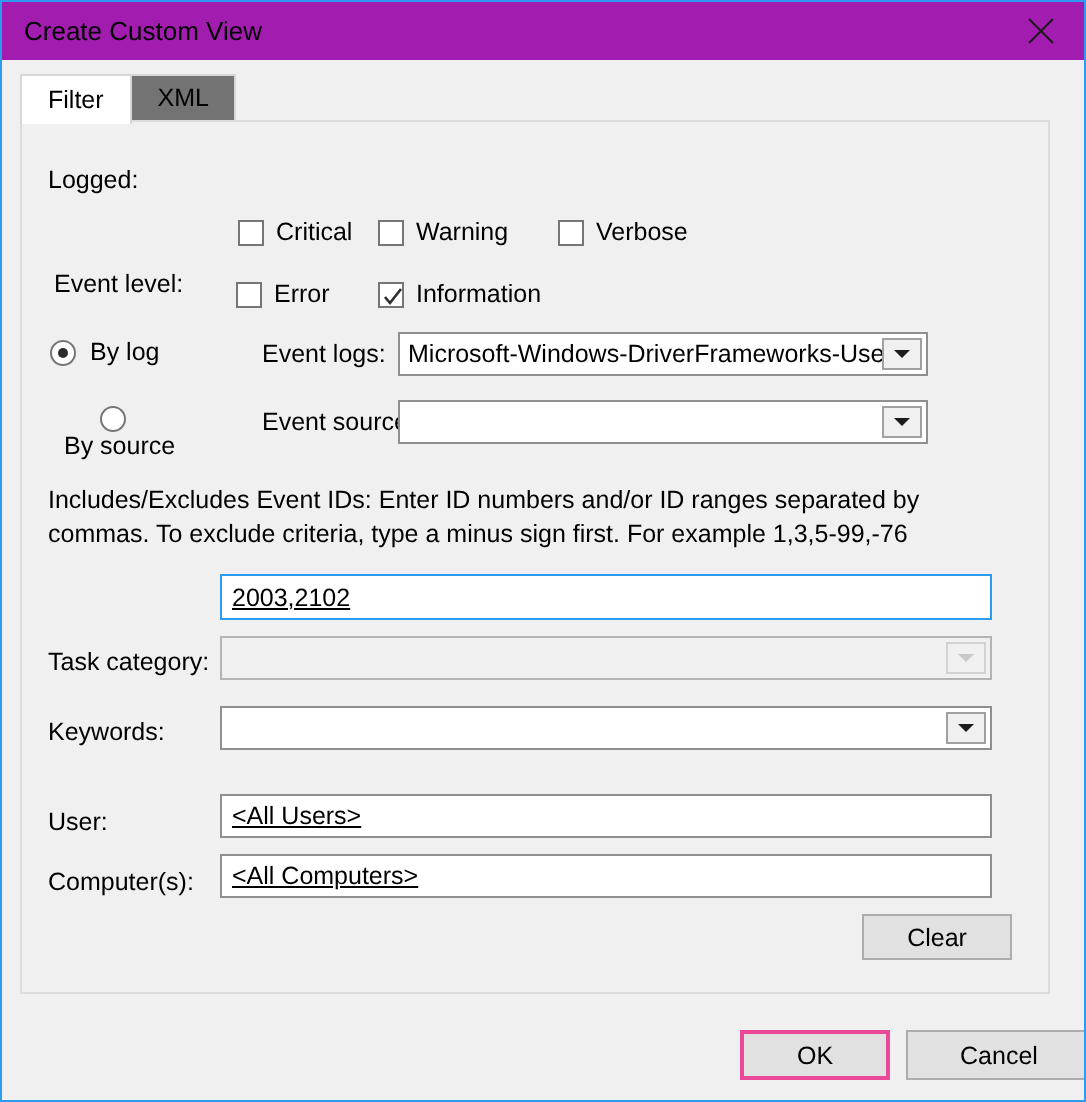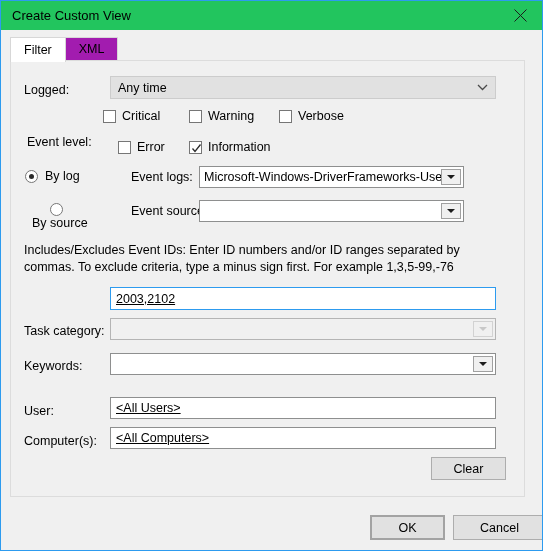--- a/index.html
+++ b/index.html
@@ -23,21 +23,21 @@
     border: 1px solid #2d9bef;
     background: #f0f0f0;
     overflow: hidden;
   }
 
   .titlebar {
     position: absolute;
     left: 0; top: 0;
     width: 541px;
     height: 29px;
-    background: #22c55e;
+    background: #a21caf;
     display: flex;
     align-items: center;
   }
   .title-text {
     margin-left: 11px;
     font-size: 13px;
     color: #000000;
     line-height: 1;
     white-space: nowrap;
   }
@@ -65,21 +65,21 @@
   }
   .tab {
     box-sizing: border-box;
     height: 23px;
     padding: 0 13px;
     display: flex;
     align-items: center;
     font-size: 12.5px;
     border: 1px solid #d7d7d7;
     border-bottom: none;
-    background: #a21caf;
+    background: #737373;
     color: #000;
     cursor: default;
   }
   .tab.active {
     background: #ffffff;
     height: 25px;
     border-color: #d7d7d7;
     position: relative;
     z-index: 4;
   }
@@ -263,21 +263,21 @@
     border: 1px solid #adadad;
     display: flex;
     align-items: center;
     justify-content: center;
     font-size: 12.5px;
     color: #000;
     cursor: default;
     font-family: "Liberation Sans", sans-serif;
   }
   .btn.default {
-    border: 2px solid #a3a3a3;
+    border: 2px solid #ec4899;
     background: #e1e1e1;
   }
 </style>
 </head>
 <body>
 
 <div class="window">
 
   <div class="titlebar">
     <span class="title-text">Create Custom View</span>
@@ -294,32 +294,24 @@
       <span>Filter</span>
     </div>
     <div class="tab">
       <span>XML</span>
     </div>
   </div>
 
   <div class="tabpanel">
 
     <span class="lbl" style="left:13px; top:23px;">Logged:</span>
-    <div class="combo-flat" style="left:99px; top:15px; width:386px; height:23px;">
-      <span class="combo-val">Any time</span>
-      <span class="chev">
-        <svg width="11" height="7" viewBox="0 0 11 7">
-          <polyline points="1,1 5.5,5.5 10,1" fill="none" stroke="#4a4a4a" stroke-width="1.3"></polyline>
-        </svg>
-      </span>
-    </div>
 
     <span class="lbl" style="left:16px; top:52px;margin-top:23px;">Event level:</span>
 
-    <div class="check-item" style="left:92px; top:48px;">
+    <div class="check-item" style="left:108px; top:48px;">
       <span class="cbox"></span>
       <span class="ctext">Critical</span>
     </div>
     <div class="check-item" style="left:178px; top:48px;">
       <span class="cbox"></span>
       <span class="ctext">Warning</span>
     </div>
     <div class="check-item" style="left:268px; top:48px;">
       <span class="cbox"></span>
       <span class="ctext">Verbose</span>

